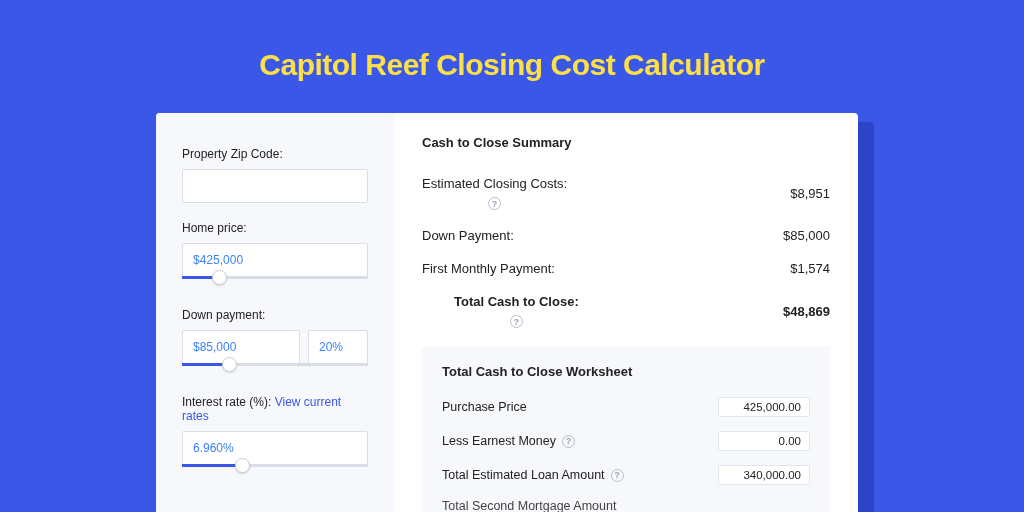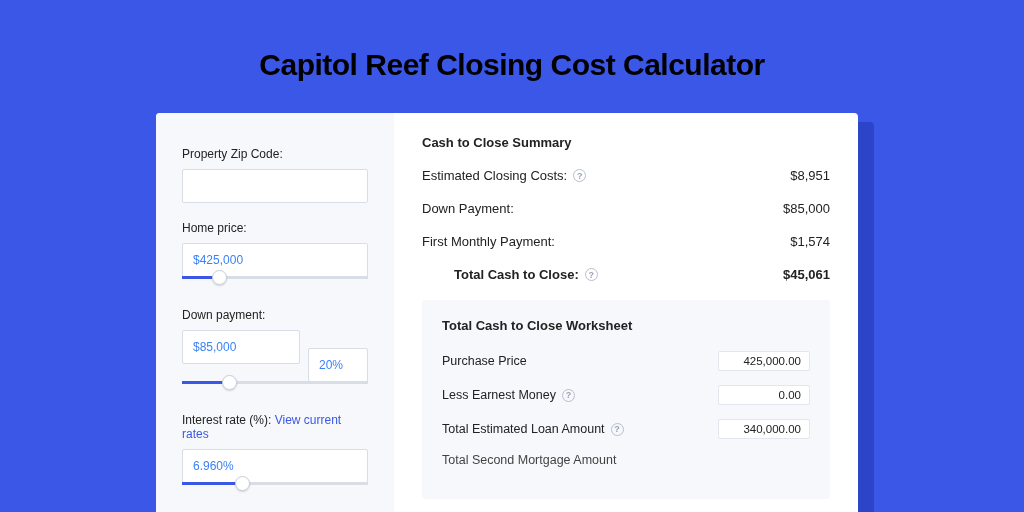--- a/index.html
+++ b/index.html
@@ -1,37 +1,37 @@
 <!DOCTYPE html>
 <html><head>
 <meta charset="utf-8">
 <style>
   * { box-sizing: border-box; margin: 0; padding: 0; }
   html, body { width: 1024px; height: 512px; overflow: hidden; font-family: -apple-system, BlinkMacSystemFont, "Segoe UI", Arial, sans-serif; }
   body { background: #3a57e8; position: relative; }
-  .title { color: #000000; font-size: 30px; font-weight: 700; text-align: center; padding-top: 48px; letter-spacing: -0.5px; }
+  .title { color: #fde047; font-size: 30px; font-weight: 700; text-align: center; padding-top: 48px; letter-spacing: -0.5px; }
   .card-shadow { position: absolute; left: 172px; top: 122px; width: 702px; height: 400px; background: #2c44c7; border-radius: 4px; }
   .card { position: absolute; left: 156px; top: 113px; width: 702px; height: 420px; background: #fff; border-radius: 4px; display: flex; overflow: hidden; }
   .left { width: 238px; background: #f6f8fb; padding: 34px 26px 0 26px; font-size: 12px; color: #222; }
   .lbl { display: block; margin-bottom: 8px; font-size: 12px; color: #222; }
   .group { margin-bottom: 18px; }
   .inp { width: 100%; height: 34px; border: 1px solid #d8dde6; background: #fff; border-radius: 2px; padding: 0 10px; font-size: 12px; color: #3b82f6; }
   .slider-wrap { position: relative; height: 14px; margin-top: -1px; }
   .slider-track { position: absolute; left: 0; right: 0; top: 0; height: 3px; background: #d8dde6; }
   .slider-fill { position: absolute; left: 0; top: 0; height: 3px; background: #3a57e8; }
   .slider-thumb { position: absolute; top: -6px; width: 15px; height: 15px; background: #fff; border: 1px solid #c9cfdb; border-radius: 50%; box-shadow: 0 1px 2px rgba(0,0,0,.15); }
   .row { display: flex; gap: 8px; }
   .row .inp:first-child { flex: 1; }
-  .row .inp.pct { width: 60px; margin-top: 18px; }
+  .row .inp.pct { width: 60px; }
   .link { color: #3a57e8; font-size: 12px; text-decoration: none; cursor: pointer; }
   .right { flex: 1; padding: 22px 28px 0 28px; font-size: 13px; color: #222; }
-  .sum-title { font-weight: 700; font-size: 13px; margin-bottom: 18px; }
+  .sum-title { font-weight: 700; font-size: 13px; margin-bottom: 26px; }
   .sum-row { display: flex; justify-content: space-between; align-items: center; margin-bottom: 18px; }
   .sum-row.total .sum-label, .sum-row.total .sum-val { font-weight: 700; margin-left: 32px; }
-  .sum-label { display: inline-flex; align-items: center; gap: 6px; }
+  .sum-label { display: inline-flex; align-items: center; gap: 6px; flex-direction: column; }
   .help { display: inline-flex; width: 13px; height: 13px; border: 1px solid #b7bfcc; border-radius: 50%; color: #9aa3b3; font-size: 9px; align-items: center; justify-content: center; font-weight: 700; cursor: pointer; }
   .worksheet { background: #f6f8fb; border-radius: 4px; margin-top: 6px; padding: 18px 20px; }
   .ws-title { font-weight: 700; font-size: 13px; margin-bottom: 18px; }
   .ws-row { display: flex; justify-content: space-between; align-items: center; margin-bottom: 14px; }
   .ws-label { font-size: 12.5px; display: inline-flex; align-items: center; gap: 6px; }
   .ws-val { width: 92px; height: 20px; border: 1px solid #e2e6ee; background: #fff; border-radius: 2px; text-align: right; padding: 0 8px; font-size: 11.5px; color: #222; }
 </style>
 </head>
 <body>
 
@@ -102,21 +102,21 @@
       <span class="sum-label">
         <span>First Monthly Payment:</span>
       </span>
       <span class="sum-val">$1,574</span>
     </div>
     <div class="sum-row total">
       <span class="sum-label">
         <span>Total Cash to Close:</span>
         <span class="help">?</span>
       </span>
-      <span class="sum-val">$45,061</span>
+      <span class="sum-val">$48,869</span>
     </div>
 
     <div class="worksheet">
       <div class="ws-title">Total Cash to Close Worksheet</div>
 
       <div class="ws-row">
         <span class="ws-label">
           <span>Purchase Price</span>
         </span>
         <input class="ws-val" value="425,000.00" style="">

